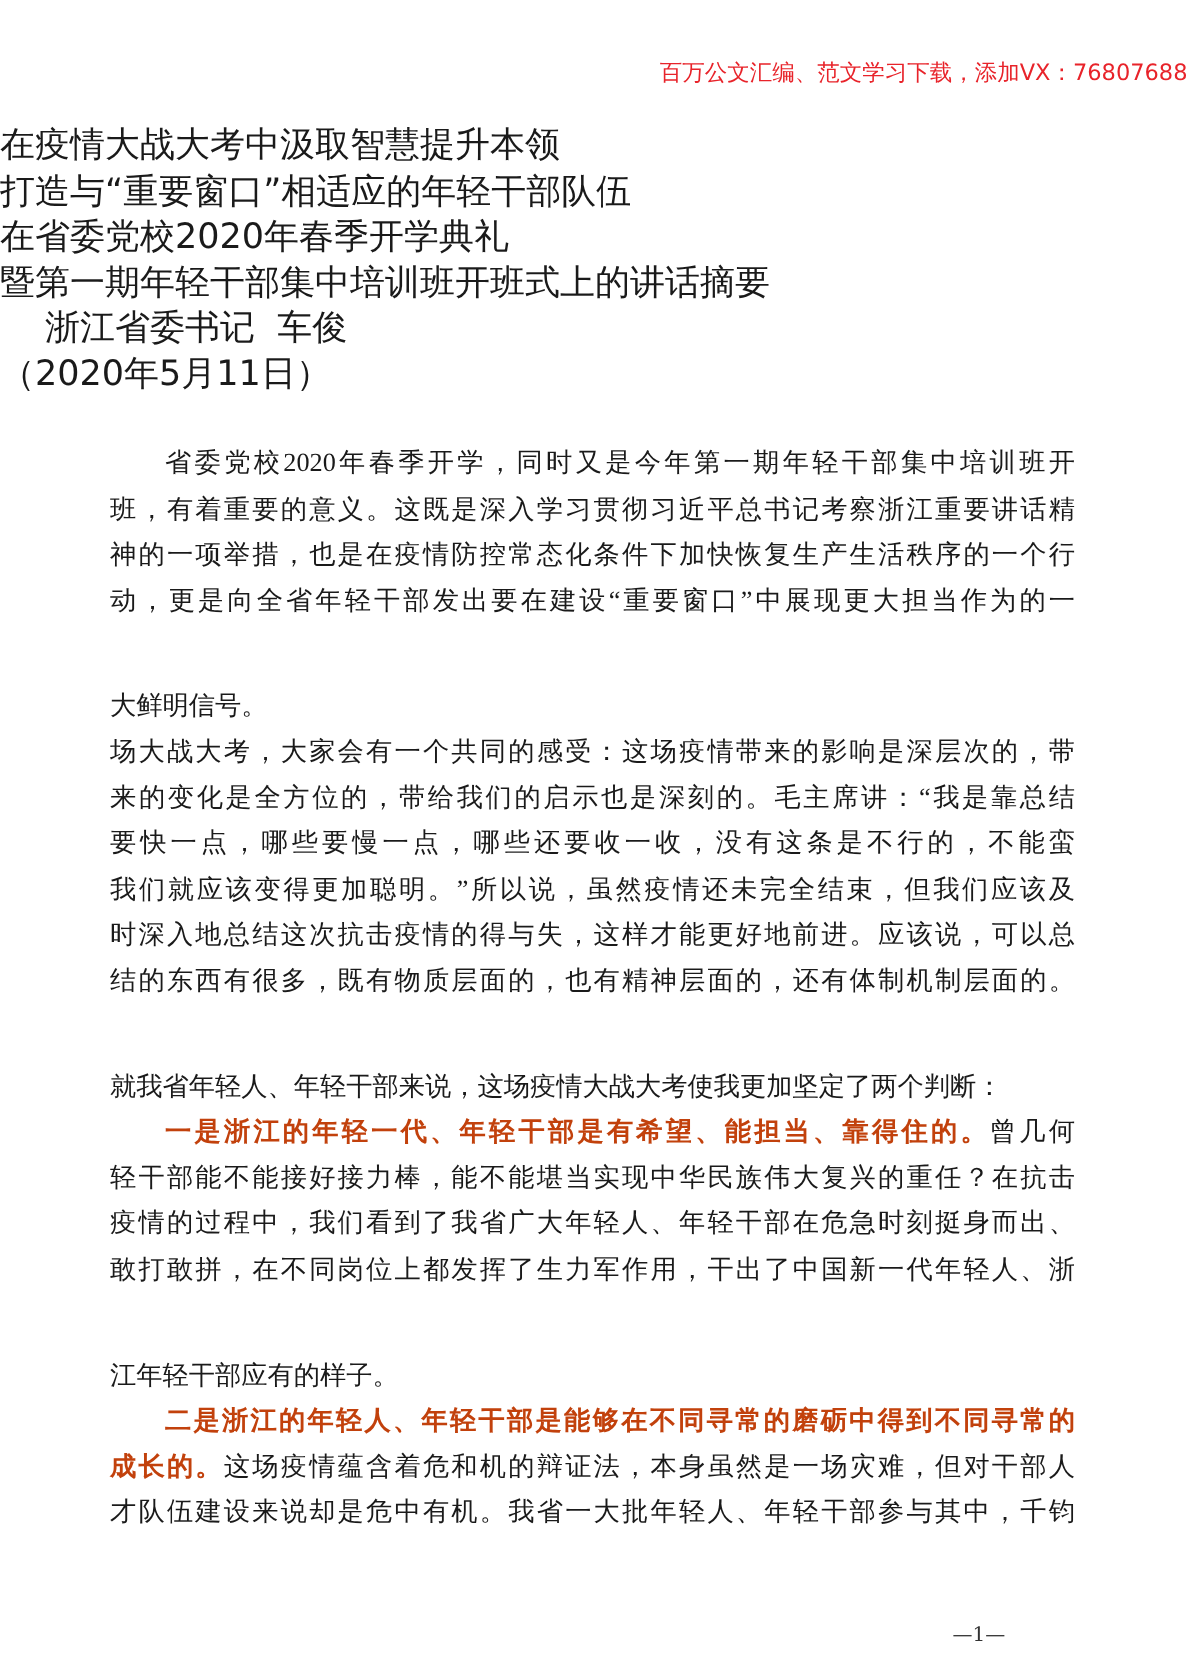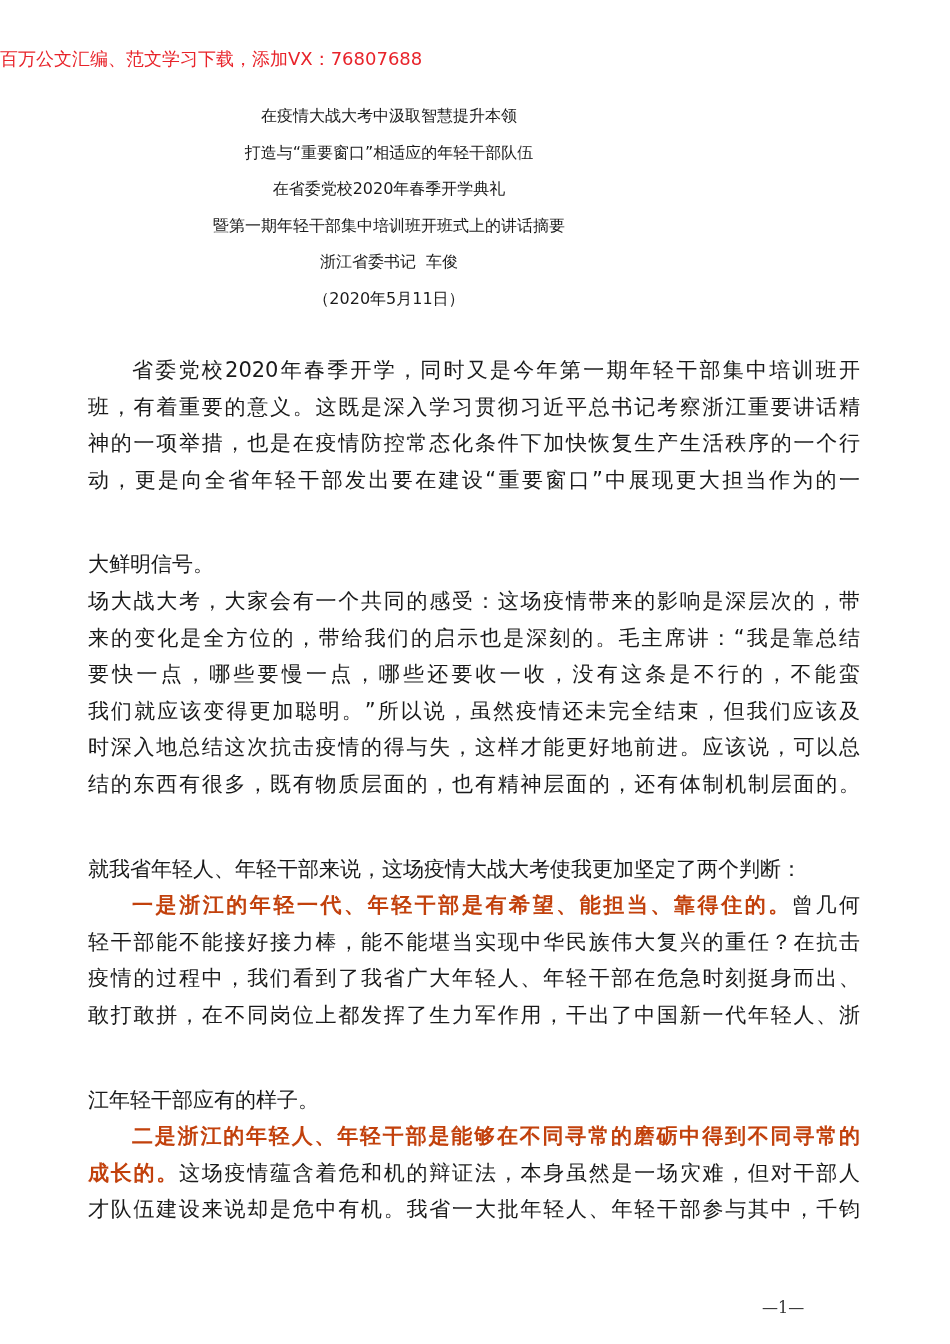--- a/index.html
+++ b/index.html
@@ -3,30 +3,31 @@
   <meta charset="utf-8">
   <style>
     html, body { margin: 0; padding: 0; background: #ffffff; }
     body {
       width: 950px; height: 1344px; position: relative; overflow: hidden;
       font-family: "DejaVu Sans", "Liberation Sans", sans-serif;
       color: #1a1a1a;
     }
     .watermark {
       position: absolute; left: 0; top: 46px; width: 950px;
-      text-align: left; color: #e8232a; font-size: 18px; line-height: 26px;
+      text-align: right; color: #e8232a; font-size: 18px; line-height: 26px;
     }
     .title-block {
       position: absolute; left: 0; top: 98px; width: 778px;
-      text-align: center; font-size: 16px;
+      text-align: left; font-size: 28px;
     }
     .title-line { height: 36.5px; line-height: 36.5px; white-space: nowrap; }
     .body-block {
       position: absolute; left: 88px; top: 352px; width: 772px;
       font-size: 21px;
+      font-family: Liberation Serif, serif;
     }
     .line {
       height: 36.6px; line-height: 36.6px; white-space: nowrap;
       text-align: justify; text-align-last: justify;
     }
     .line.last { text-align-last: left; margin-top: 48px; }
     .indent { padding-left: 44px; }
     .bold { font-weight: bold; color: #c2410c; }
     .page-number {
       position: absolute; left: 762px; top: 1298px;
@@ -36,21 +37,21 @@
 </head>
 <body>
 
 <div class="watermark">百万公文汇编、范文学习下载，添加VX：76807688</div>
 
 <div class="title-block">
   <div class="title-line">在疫情大战大考中汲取智慧提升本领</div>
   <div class="title-line">打造与“重要窗口”相适应的年轻干部队伍</div>
   <div class="title-line">在省委党校2020年春季开学典礼</div>
   <div class="title-line">暨第一期年轻干部集中培训班开班式上的讲话摘要</div>
-  <div class="title-line" style="white-space: pre;">浙江省委书记  车俊</div>
+  <div class="title-line" style="white-space: pre; margin-left: 36px;">浙江省委书记  车俊</div>
   <div class="title-line">（2020年5月11日）</div>
 </div>
 
 <div class="body-block">
 
   <div class="line indent"><span>省委党校2020年春季开学，同时又是今年第一期年轻干部集中培训班开</span></div>
   <div class="line"><span>班，有着重要的意义。这既是深入学习贯彻习近平总书记考察浙江重要讲话精</span></div>
   <div class="line"><span>神的一项举措，也是在疫情防控常态化条件下加快恢复生产生活秩序的一个行</span></div>
   <div class="line"><span>动，更是向全省年轻干部发出要在建设“重要窗口”中展现更大担当作为的一</span></div>
   <div class="line last"><span>大鲜明信号。</span></div>

